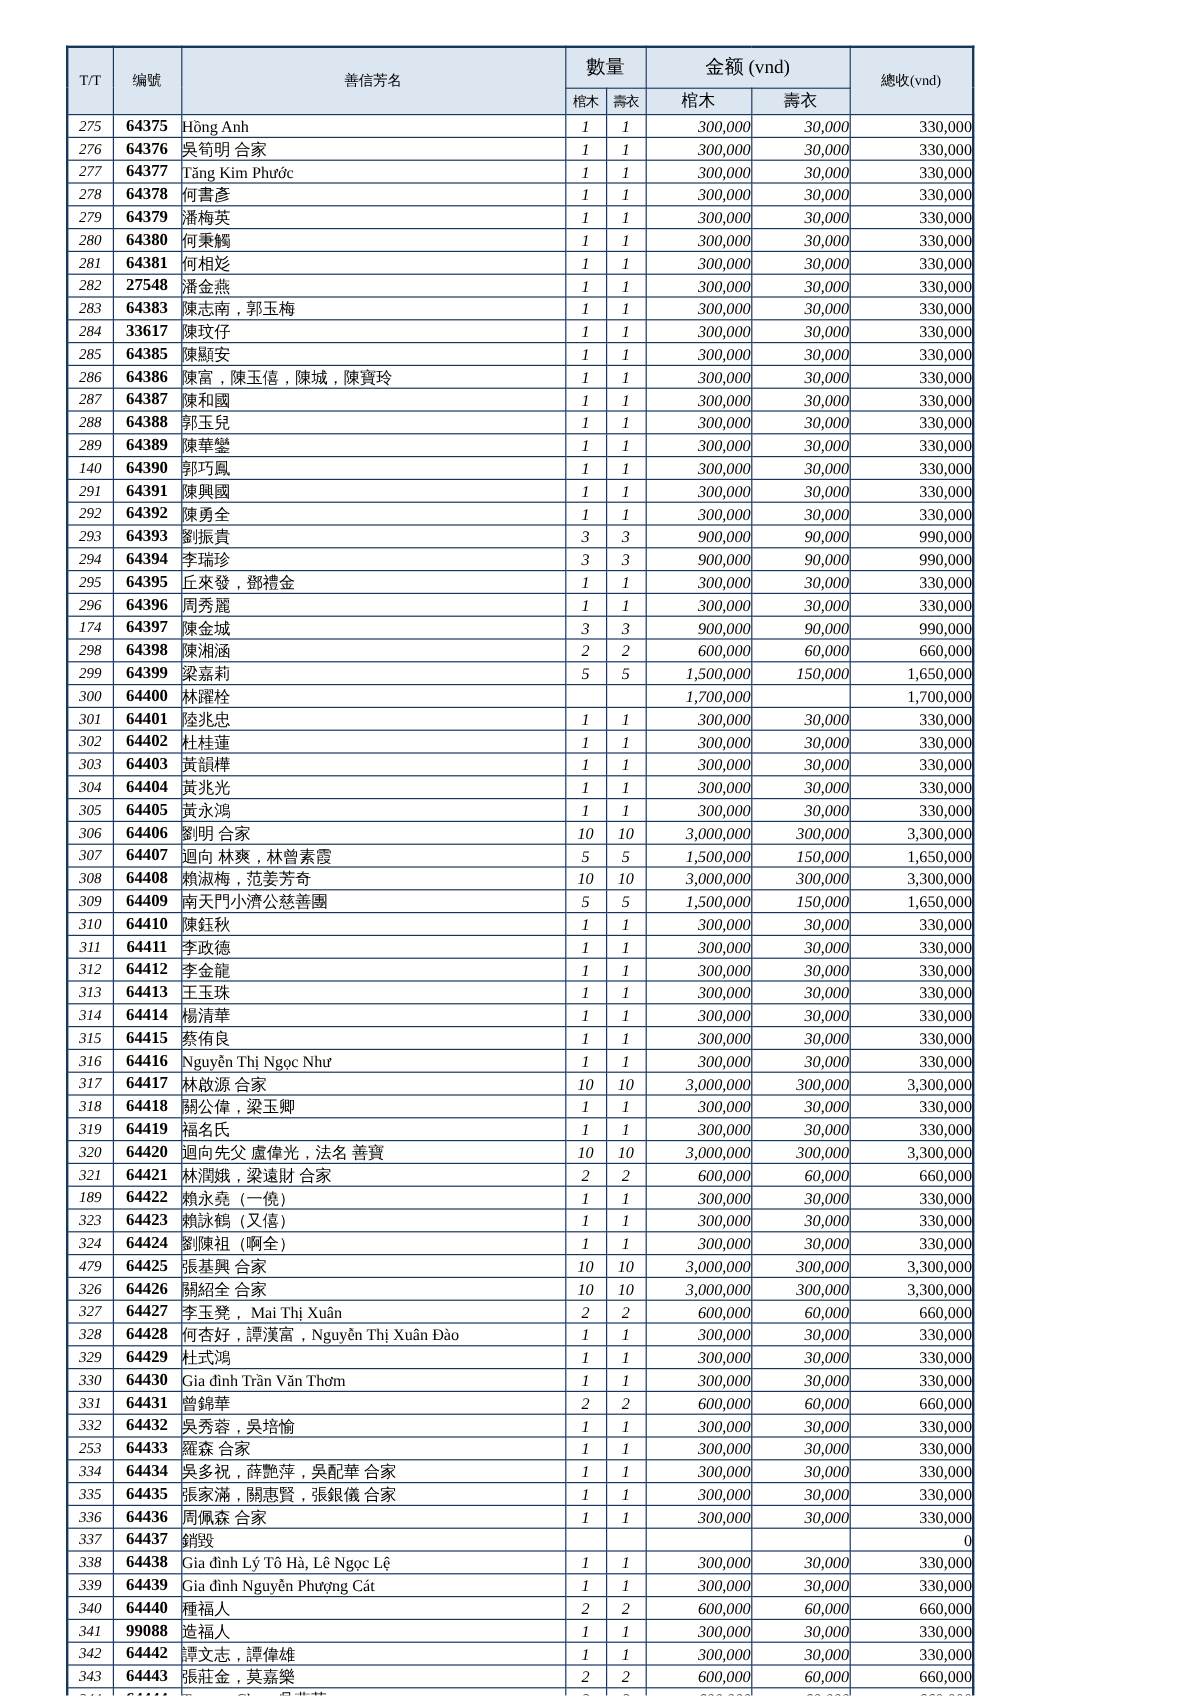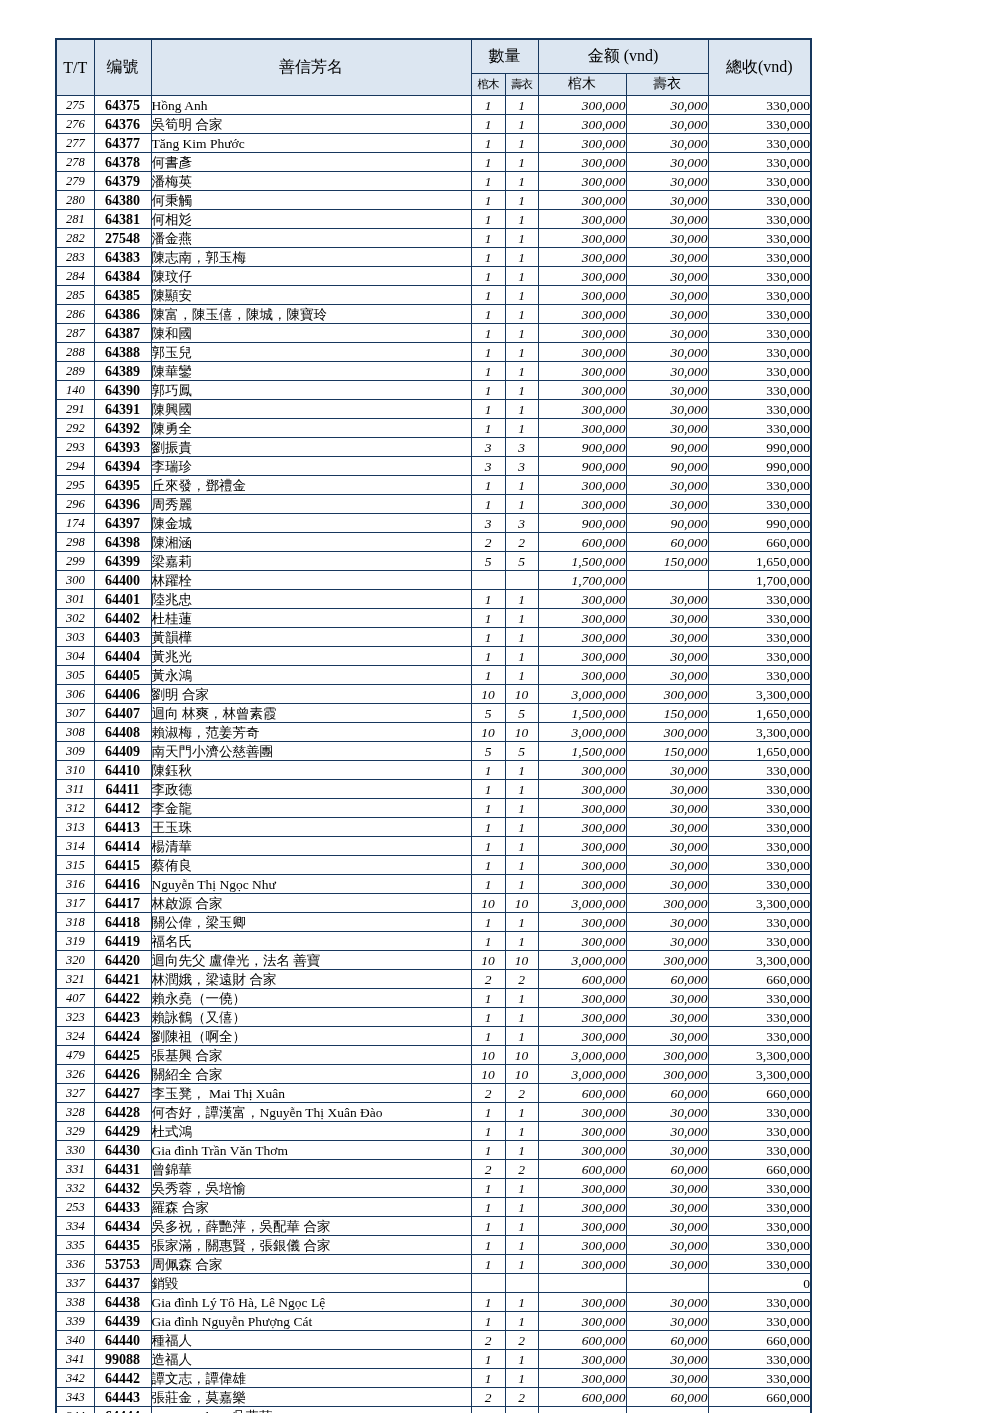--- a/index.html
+++ b/index.html
@@ -28,21 +28,21 @@
     white-space: nowrap;
   }
   thead th {
     background: #dce6f1;
     font-weight: normal;
     text-align: center;
   }
   .h-top { height: 32px; font-size: 16px; }
   .h-sub { height: 21px; font-size: 14px; }
   .h-sub-sm { font-size: 11.5px; letter-spacing: -1px; }
-  .h-span2 { height: 55px; font-size: 16px; }
+  .h-span2 { height: 55px; font-size: 12px; }
   tbody td {
     height: 18px;
     line-height: 17px;
     font-size: 13.5px;
     background: #ffffff;
   }
   td.c-tt    { text-align: center; font-style: italic; font-size: 12.5px; }
   td.c-code  { text-align: center; font-weight: bold; font-size: 14px; }
   td.c-name  { text-align: left; padding-left: 3px; }
   td.c-q1, td.c-q2 { text-align: center; font-style: italic; }
@@ -166,21 +166,21 @@
           <td class="c-code">64383</td>
           <td class="c-name">陳志南，郭玉梅</td>
           <td class="c-q1">1</td>
           <td class="c-q2">1</td>
           <td class="c-a1">300,000</td>
           <td class="c-a2">30,000</td>
           <td class="c-total">330,000</td>
         </tr>
         <tr>
           <td class="c-tt">284</td>
-          <td class="c-code">64384</td>
+          <td class="c-code">33617</td>
           <td class="c-name">陳玟仔</td>
           <td class="c-q1">1</td>
           <td class="c-q2">1</td>
           <td class="c-a1">300,000</td>
           <td class="c-a2">30,000</td>
           <td class="c-total">330,000</td>
         </tr>
         <tr>
           <td class="c-tt">285</td>
           <td class="c-code">64385</td>
@@ -545,21 +545,21 @@
           <td class="c-tt">321</td>
           <td class="c-code">64421</td>
           <td class="c-name">林潤娥，梁遠財 合家</td>
           <td class="c-q1">2</td>
           <td class="c-q2">2</td>
           <td class="c-a1">600,000</td>
           <td class="c-a2">60,000</td>
           <td class="c-total">660,000</td>
         </tr>
         <tr>
-          <td class="c-tt">407</td>
+          <td class="c-tt">189</td>
           <td class="c-code">64422</td>
           <td class="c-name">賴永堯（一僥）</td>
           <td class="c-q1">1</td>
           <td class="c-q2">1</td>
           <td class="c-a1">300,000</td>
           <td class="c-a2">30,000</td>
           <td class="c-total">330,000</td>
         </tr>
         <tr>
           <td class="c-tt">323</td>
@@ -686,21 +686,21 @@
           <td class="c-code">64435</td>
           <td class="c-name">張家滿，關惠賢，張銀儀 合家</td>
           <td class="c-q1">1</td>
           <td class="c-q2">1</td>
           <td class="c-a1">300,000</td>
           <td class="c-a2">30,000</td>
           <td class="c-total">330,000</td>
         </tr>
         <tr>
           <td class="c-tt">336</td>
-          <td class="c-code">53753</td>
+          <td class="c-code">64436</td>
           <td class="c-name">周佩森 合家</td>
           <td class="c-q1">1</td>
           <td class="c-q2">1</td>
           <td class="c-a1">300,000</td>
           <td class="c-a2">30,000</td>
           <td class="c-total">330,000</td>
         </tr>
         <tr>
           <td class="c-tt">337</td>
           <td class="c-code">64437</td>

